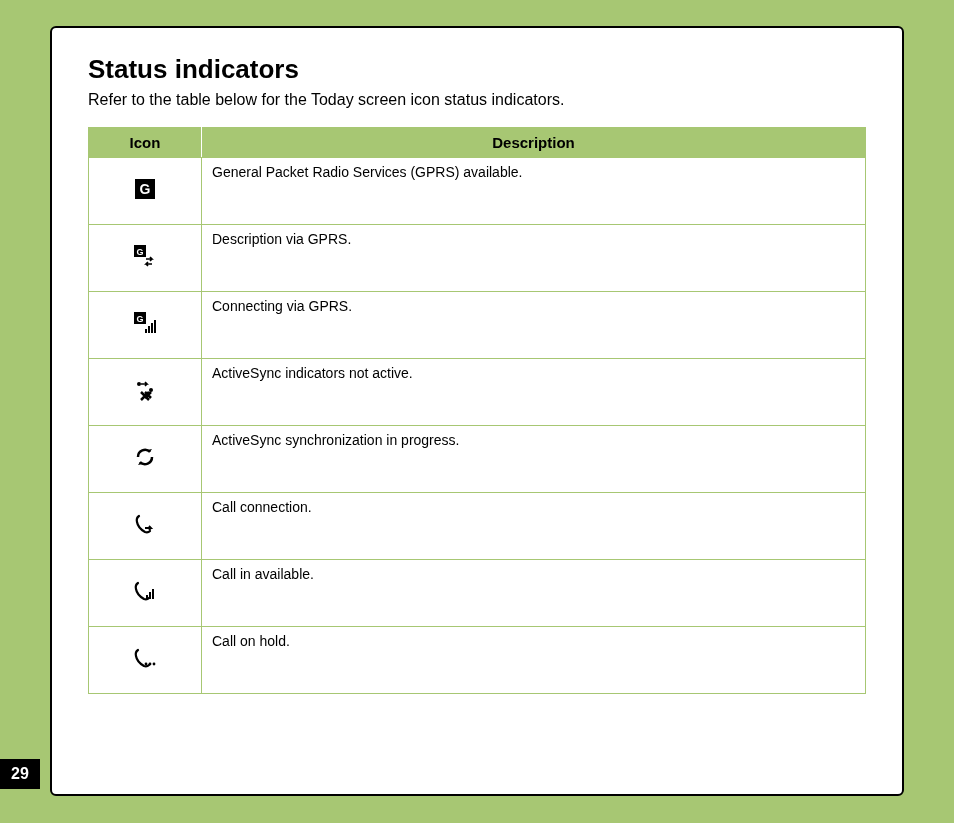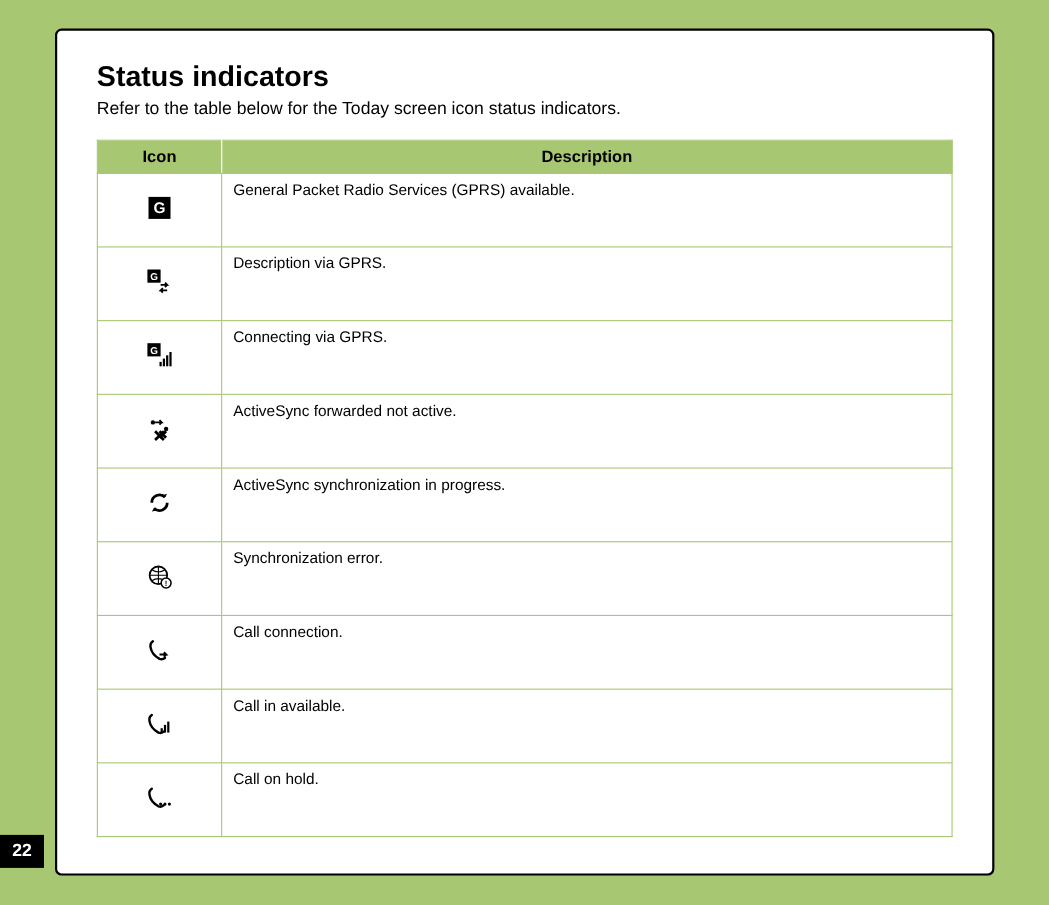--- a/index.html
+++ b/index.html
@@ -212,37 +212,29 @@
               </svg>
             </span></td>
           <td>Connecting via GPRS.</td>
         </tr>
         <tr>
           <td class="icon-cell"><span class="icon-box">
               <svg width="26" height="24">
                 <use href="#sym-activesync-inactive-icon"></use>
               </svg>
             </span></td>
-          <td>ActiveSync forwarded not active.</td>
+          <td>ActiveSync indicators not active.</td>
         </tr>
         <tr>
           <td class="icon-cell"><span class="icon-box">
               <svg width="26" height="24">
                 <use href="#sym-activesync-sync-icon"></use>
               </svg>
             </span></td>
           <td>ActiveSync synchronization in progress.</td>
-        </tr>
-        <tr>
-          <td class="icon-cell"><span class="icon-box">
-              <svg width="26" height="24">
-                <use href="#sym-sync-error-icon"></use>
-              </svg>
-            </span></td>
-          <td>Synchronization error.</td>
         </tr>
         <tr>
           <td class="icon-cell"><span class="icon-box">
               <svg width="26" height="24">
                 <use href="#sym-call-forwarded-icon"></use>
               </svg>
             </span></td>
           <td>Call connection.</td>
         </tr>
         <tr>
@@ -258,13 +250,13 @@
               <svg width="26" height="24">
                 <use href="#sym-call-on-hold-icon"></use>
               </svg>
             </span></td>
           <td>Call on hold.</td>
         </tr>
       </tbody>
   </table>
 </div>
 
-<div class="page-num">22</div>
+<div class="page-num">29</div>
 
 </body></html>

